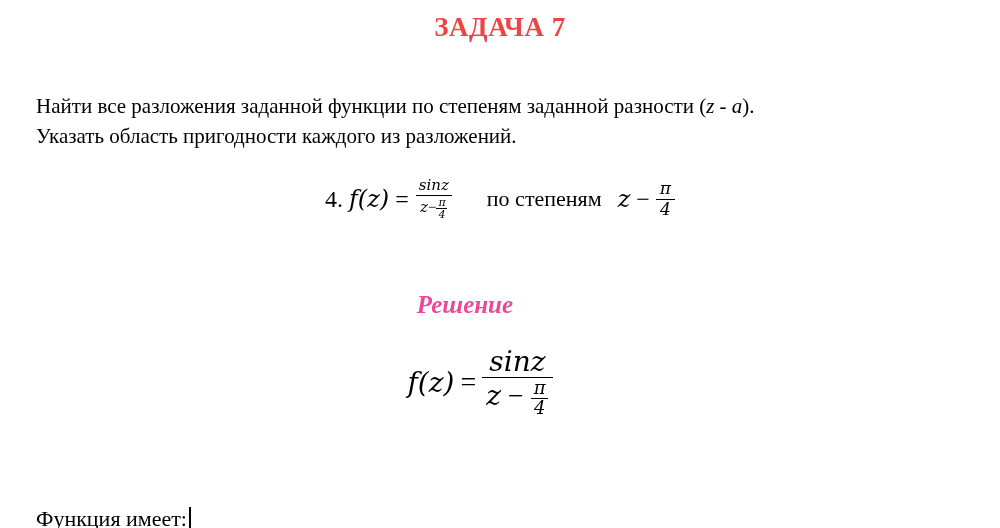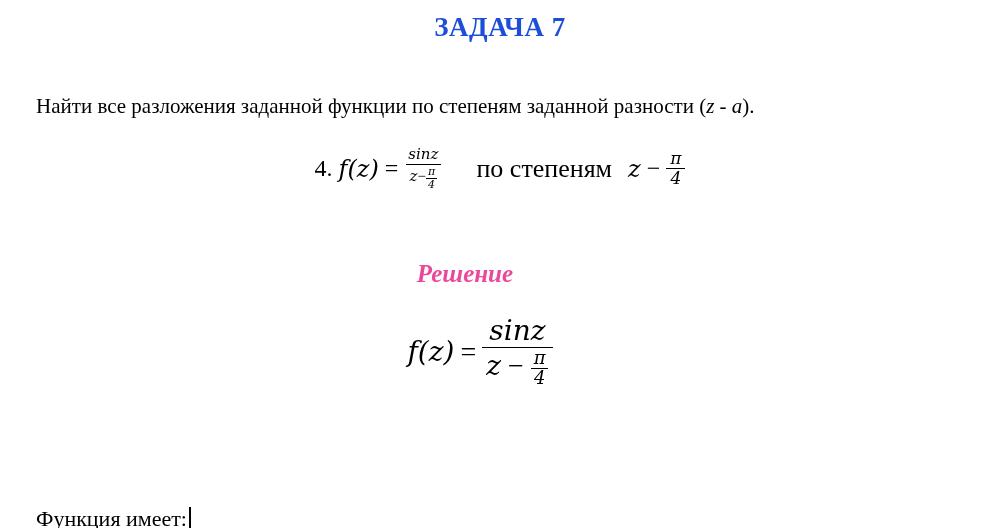--- a/index.html
+++ b/index.html
@@ -18,21 +18,21 @@
 
   .page {
     position: relative;
     width: 1000px;
     height: 528px;
     box-sizing: border-box;
   }
 
   .title {
     text-align: center;
-    color: #1d4ed8;
+    color: #ef4444;
     font-weight: bold;
     font-size: 27px;
     letter-spacing: 0.5px;
     margin-top: 12px;
     font-family: "Liberation Serif", serif;
   }
 
   .statement {
     margin: 48px 0 16px 36px;
     font-size: 21px;
@@ -95,21 +95,21 @@
     line-height: 1.05;
   }
   .small-frac .mini .num2 { padding: 0 2px; }
   .small-frac .mini .den2 { border-top: 1px solid #000; padding: 0 2px; }
 
   .po-text {
     font-style: normal;
     font-family: "Liberation Serif", serif;
     margin-left: 34px;
     margin-right: 16px;
-    font-size: 26px;
+    font-size: 22px;
   }
 
   .solution-title {
     margin-top: 70px;
     text-align: center;
     color: #ec4899;
     font-style: italic;
     font-weight: bold;
     font-size: 25px;
     font-family: "Liberation Serif", serif;
@@ -156,20 +156,21 @@
 </style>
 </head>
 <body>
 
 <div class="page">
 
   <div class="title">ЗАДАЧА 7</div>
 
   <div class="statement">
     <span>Найти все разложения заданной функции по степеням заданной разности (</span><span class="italic">z - a</span><span>).</span><br>
+    <span>Указать область пригодности каждого из разложений.</span>
   </div>
 
   <div class="problem-line">
     <span class="problem-index">4.</span>
     <span class="math fz">f(z)</span>
     <span class="eq">=</span>
     <span class="frac small-frac">
       <span class="num math">sinz</span>
       <span class="den">
         <span class="math">z</span><span>−</span><span class="mini">

